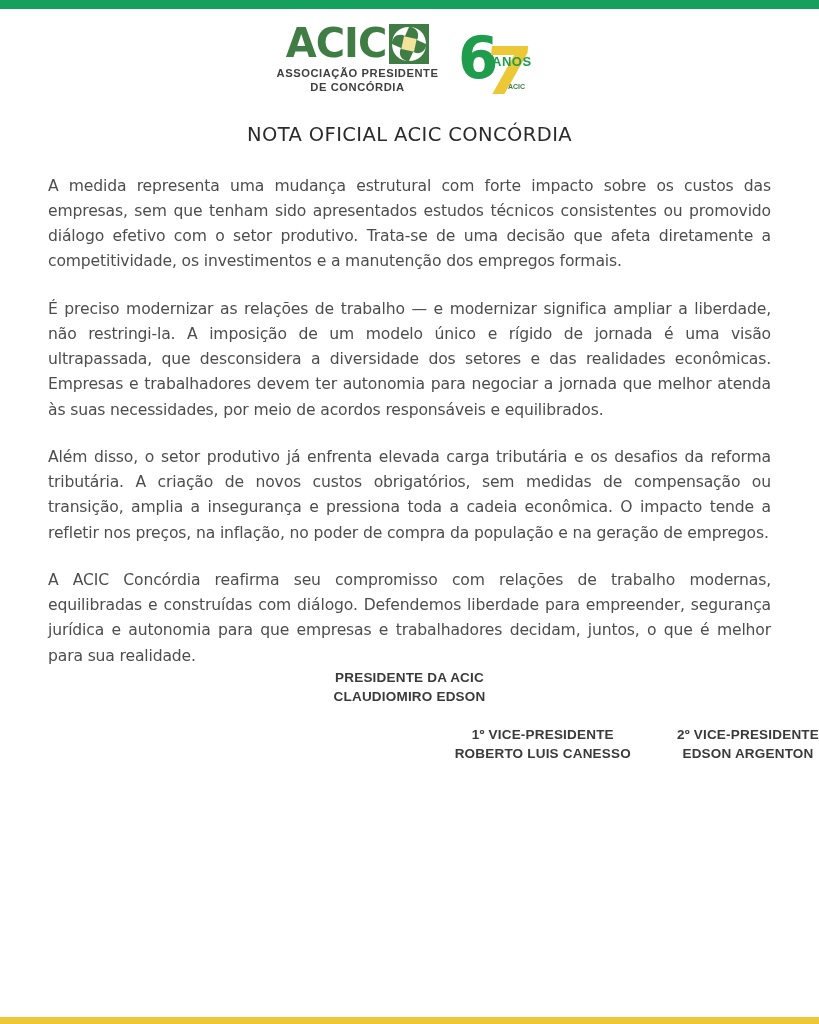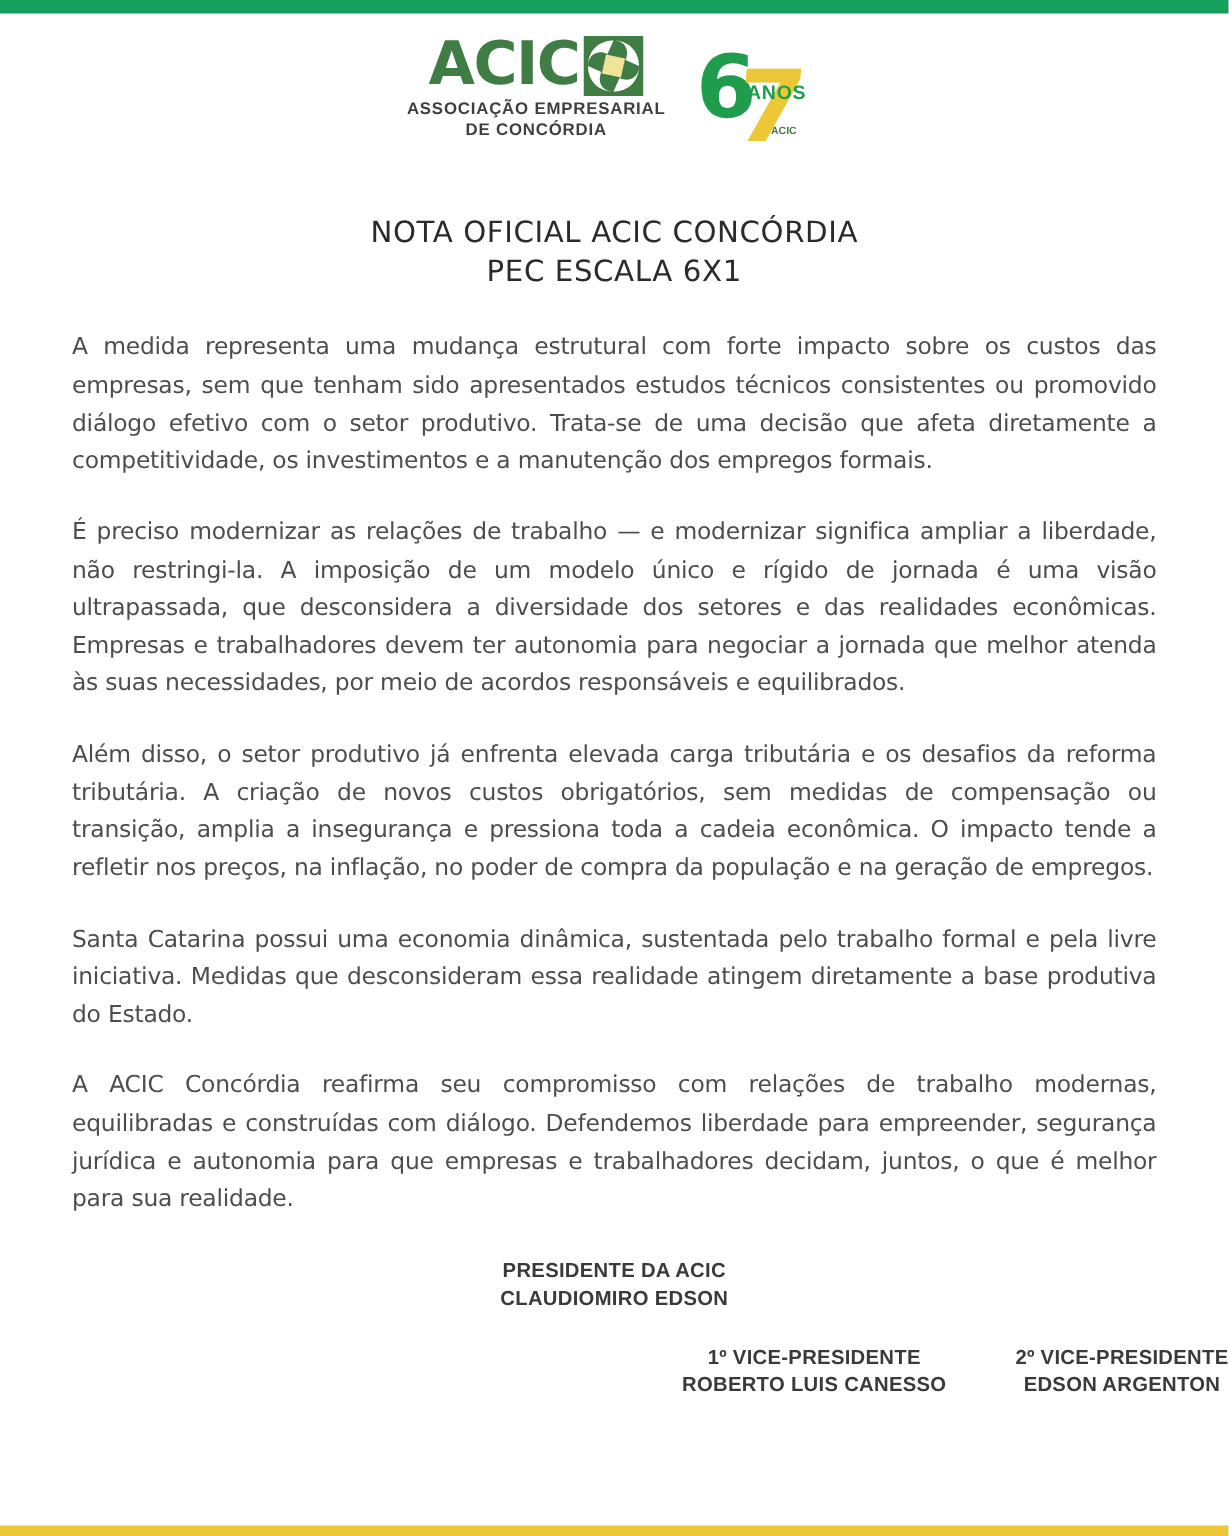--- a/index.html
+++ b/index.html
@@ -86,21 +86,21 @@
 
   .anniv-logo {
     position: relative;
     width: 86px;
     height: 74px;
   }
   .anniv-logo svg { display: block; }
 
   
   .titles {
-    margin-top: 44px;
+    margin-top: 24px;
     text-align: center;
     color: #2b2b2b;
   }
   .title-line {
     font-size: 19.5px;
     letter-spacing: 0.4px;
     line-height: 1.32;
     font-weight: normal;
     font-family: "DejaVu Sans", sans-serif;
   }
@@ -115,21 +115,20 @@
     font-size: 15.6px;
     line-height: 1.62;
     text-align: justify;
     font-family: "DejaVu Sans", sans-serif;
     letter-spacing: -0.15px;
   }
   .body-copy p:last-child { margin-bottom: 0; }
 
   
   .signatures {
-    margin-top: 26px;
     text-align: center;
     color: #3a3a3a;
     font-family: "Liberation Sans", sans-serif;
   }
   .sig-president {
     font-size: 13.5px;
     font-weight: bold;
     line-height: 1.38;
     letter-spacing: 0.2px;
   }
@@ -167,46 +166,44 @@
               <path d="M20 3 C10 3 3 10 3 20 C3 12 10 9 16 12 Z"></path>
               <path d="M37 20 C37 10 30 3 20 3 C28 3 31 10 28 16 Z"></path>
               <path d="M20 37 C30 37 37 30 37 20 C37 28 30 31 24 28 Z"></path>
               <path d="M3 20 C3 30 10 37 20 37 C12 37 9 30 12 24 Z"></path>
             </g>
             <rect x="13.5" y="13.5" width="13" height="13" fill="#f2e39a" transform="rotate(12 20 20)"></rect>
           </svg>
         </span>
       </div>
       <div class="acic-tagline">
-        <span>ASSOCIAÇÃO EMPRESARIAL</span><br>
+        <span>ASSOCIAÇÃO PRESIDENTE</span><br>
         <span>DE CONCÓRDIA</span>
       </div>
     </div>
 
     <div class="anniv-logo">
       <svg width="86" height="74" viewBox="0 0 86 74">
         <text x="2" y="56" font-family="DejaVu Sans, sans-serif" font-size="58" font-weight="bold" fill="#1f9d4d">6</text>
         <text x="34" y="72" font-family="DejaVu Sans, sans-serif" font-size="66" font-weight="bold" fill="#edc836" transform="skewX(-6)">7</text>
         <text x="36" y="44" font-family="Liberation Sans, sans-serif" font-size="13" font-weight="bold" fill="#1f9d4d" letter-spacing="0.5">ANOS</text>
         <text x="52" y="67" font-family="Liberation Sans, sans-serif" font-size="7" font-weight="bold" fill="#3f7d45">ACIC</text>
       </svg>
     </div>
 
   </div>
 
   <div class="titles">
     <div class="title-line">NOTA OFICIAL ACIC CONCÓRDIA</div>
-    <div class="title-line">PEC ESCALA 6X1</div>
   </div>
 
   <div class="body-copy">
     <p>A medida representa uma mudança estrutural com forte impacto sobre os custos das empresas, sem que tenham sido apresentados estudos técnicos consistentes ou promovido diálogo efetivo com o setor produtivo. Trata-se de uma decisão que afeta diretamente a competitividade, os investimentos e a manutenção dos empregos formais.</p>
     <p>É preciso modernizar as relações de trabalho — e modernizar significa ampliar a liberdade, não restringi-la. A imposição de um modelo único e rígido de jornada é uma visão ultrapassada, que desconsidera a diversidade dos setores e das realidades econômicas. Empresas e trabalhadores devem ter autonomia para negociar a jornada que melhor atenda às suas necessidades, por meio de acordos responsáveis e equilibrados.</p>
     <p>Além disso, o setor produtivo já enfrenta elevada carga tributária e os desafios da reforma tributária. A criação de novos custos obrigatórios, sem medidas de compensação ou transição, amplia a insegurança e pressiona toda a cadeia econômica. O impacto tende a refletir nos preços, na inflação, no poder de compra da população e na geração de empregos.</p>
-    <p>Santa Catarina possui uma economia dinâmica, sustentada pelo trabalho formal e pela livre iniciativa. Medidas que desconsideram essa realidade atingem diretamente a base produtiva do Estado.</p>
     <p>A ACIC Concórdia reafirma seu compromisso com relações de trabalho modernas, equilibradas e construídas com diálogo. Defendemos liberdade para empreender, segurança jurídica e autonomia para que empresas e trabalhadores decidam, juntos, o que é melhor para sua realidade.</p>
   </div>
 
   <div class="signatures">
 
     <div class="sig-president">
       <span class="sig-role">PRESIDENTE DA ACIC</span>
       <span class="sig-name">CLAUDIOMIRO EDSON</span>
     </div>
 

